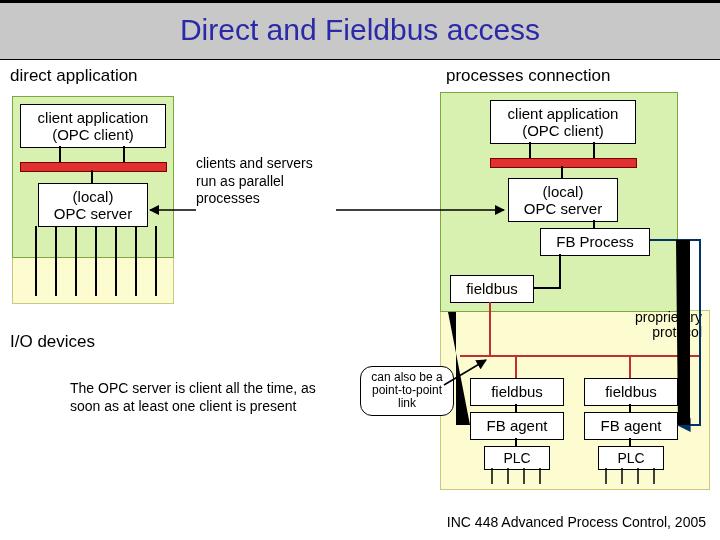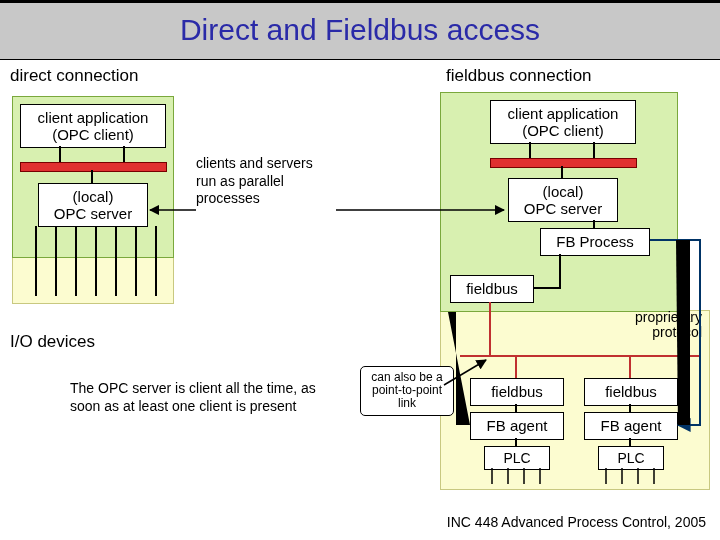--- a/index.html
+++ b/index.html
@@ -2,32 +2,32 @@
 <html><head>
 <meta charset="utf-8">
 <style>
 html,body{margin:0;padding:0;width:720px;height:540px;font-family:Arial,Helvetica,sans-serif;background:#fff;color:#000}
 .title-band{position:absolute;left:0;top:0;width:720px;height:56px;border-top:3px solid #000;border-bottom:1px solid #000;background:#c8c8c8;text-align:center;font-size:30px;line-height:54px;color:#2a2aa8}
 .lbl{position:absolute;font-size:17px}
 .box{position:absolute;border:1px solid #000;background:#fff;text-align:right;font-size:15px;display:flex;flex-direction:column;justify-content:center;align-items:center;line-height:1.15}
 .group-green{position:absolute;border:1px solid #7aa83c;background:#d8f0b0}
 .group-yellow{position:absolute;border:1px solid #c8c880;background:#fcfcd0}
 .note{position:absolute;font-size:14px;line-height:1.25}
-.smallnote{position:absolute;border:1px solid #000;background:#fff;border-radius:5px;font-size:12px;text-align:center;padding:4px 6px;line-height:1.1}
+.smallnote{position:absolute;border:1px solid #000;background:#fff;border-radius:12px;font-size:12px;text-align:center;padding:4px 6px;line-height:1.1}
 .redbar{background:#e03030}
 .foot{position:absolute;right:14px;bottom:10px;font-size:14px;font-weight:normal}
 svg.wires{position:absolute;left:0;top:0;width:720px;height:540px;pointer-events:none}
 </style>
 </head>
 <body>
 
 <div class="title-band">Direct and Fieldbus access</div>
 
-<div class="lbl" style="left:10px;top:66px">direct connection</div>
-<div class="lbl" style="left:446px;top:66px">fieldbus connection</div>
+<div class="lbl" style="left:10px;top:66px">direct application</div>
+<div class="lbl" style="left:446px;top:66px">processes connection</div>
 
 <div class="group-yellow" style="left:12px;top:256px;width:160px;height:46px"></div>
 <div class="group-green" style="left:12px;top:96px;width:160px;height:160px"></div>
 <div class="box" style="left:20px;top:104px;width:144px;height:42px">
   <span>client application</span>
   <span>(OPC client)</span>
 </div>
 <div class="redbar" style="position:absolute;left:20px;top:162px;width:145px;height:8px;border:1px solid #700"></div>
 <div class="box" style="left:38px;top:183px;width:108px;height:42px">
   <span>(local)</span>

